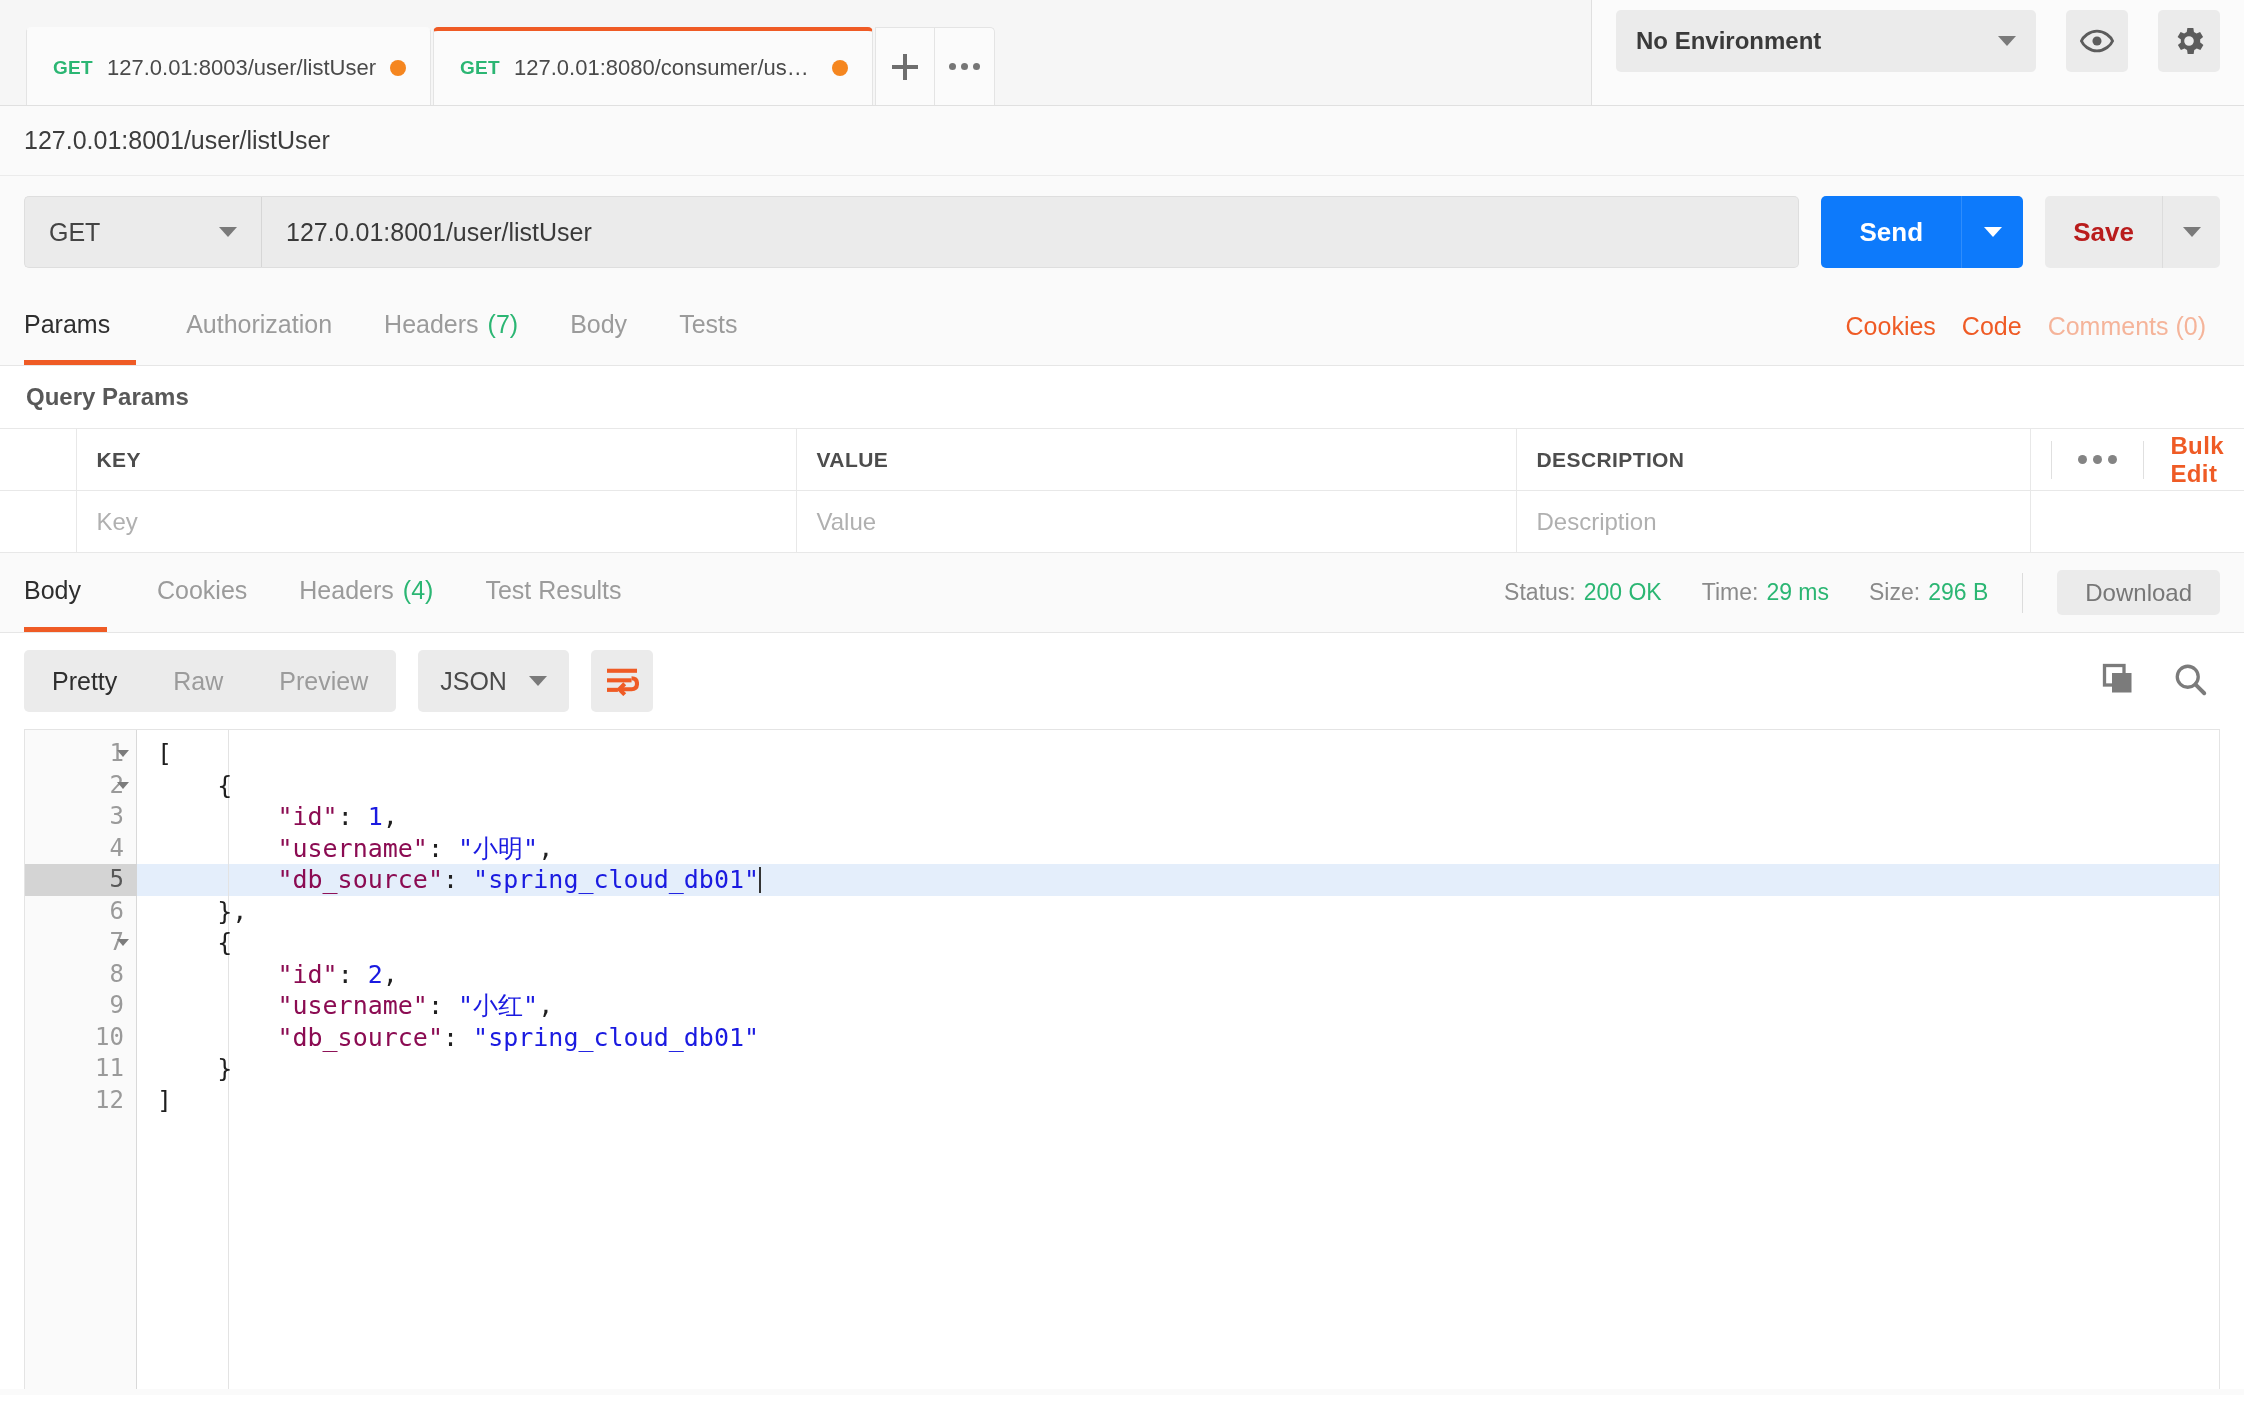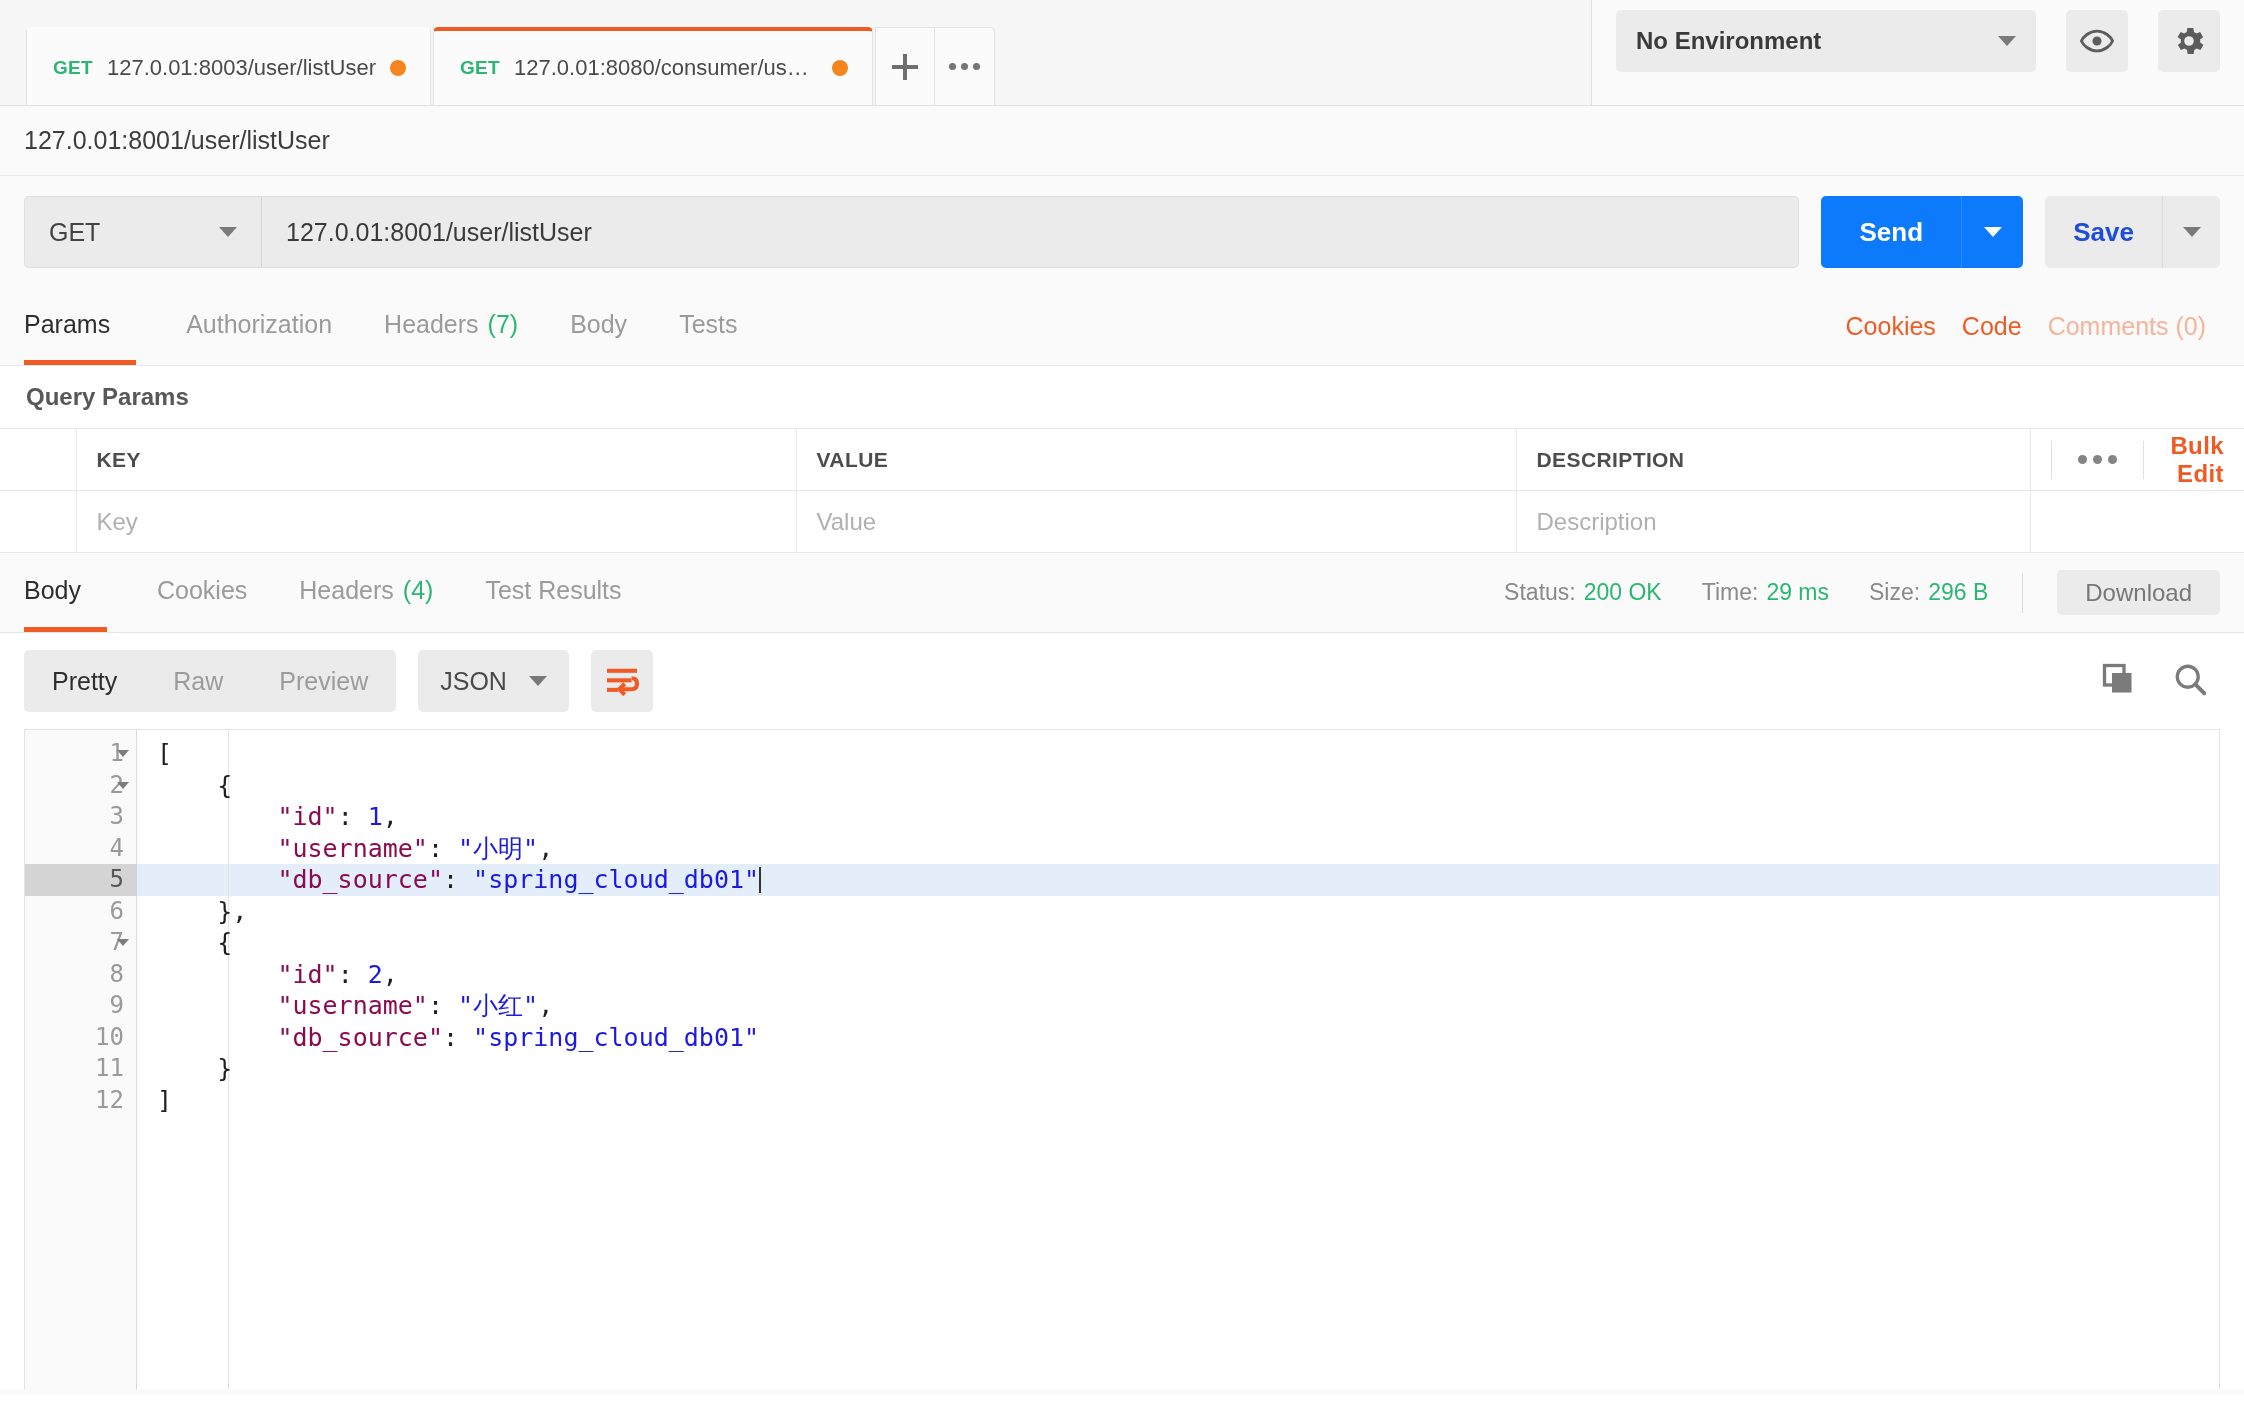--- a/index.html
+++ b/index.html
@@ -194,21 +194,21 @@
     border-radius: 0 5px 5px 0;
     display: flex; align-items: center; justify-content: center;
     cursor: pointer;
   }
   .send-caret .caret { border-top-color: #ffffff; }
   .save-group { display: flex; margin-left: 22px; }
   .save-btn {
     height: 72px; padding: 0 28px;
     background: #ebebeb;
     border-radius: 5px 0 0 5px;
-    color: #1d4ed8; font-size: 26px; font-weight: 600;
+    color: #b91c1c; font-size: 26px; font-weight: 600;
     display: flex; align-items: center; justify-content: center;
     cursor: pointer;
   }
   .save-caret {
     height: 72px; width: 58px;
     background: #ebebeb;
     border-left: 1px solid #dcdcdc;
     border-radius: 0 5px 5px 0;
     display: flex; align-items: center; justify-content: center;
     cursor: pointer;
@@ -257,21 +257,21 @@
     padding: 0 20px;
     font-size: 24px;
     vertical-align: middle;
   }
   .ptable td.cbcell { width: 76px; border-right: 1px solid #e8e8e8; padding: 0; }
   .ptable .hdr td { font-size: 21px; font-weight: bold; color: #4d4d4d; letter-spacing: .4px; }
   .ptable .valrow td { color: #b0b0b0; cursor: text; }
   .col-key { width: 720px; }
   .col-val { width: 720px; }
   .col-desc { width: auto; }
-  .col-act { width: 192px; border-right: none !important; text-align: right; }
+  .col-act { width: 192px; border-right: none !important; }
   .act-inner { display: flex; align-items: center; justify-content: flex-end; gap: 0; height: 100%; }
   .act-dots {
     display: flex; gap: 6px; align-items: center;
     padding: 0 26px; height: 38px;
     border-left: 1px solid #e0e0e0; border-right: 1px solid #e0e0e0;
     cursor: pointer;
   }
   .act-dots i { width: 9px; height: 9px; border-radius: 50%; background: #848484; display: block; }
   .bulk { color: #ef5b25; font-size: 24px; padding-left: 26px; cursor: pointer; }
 

